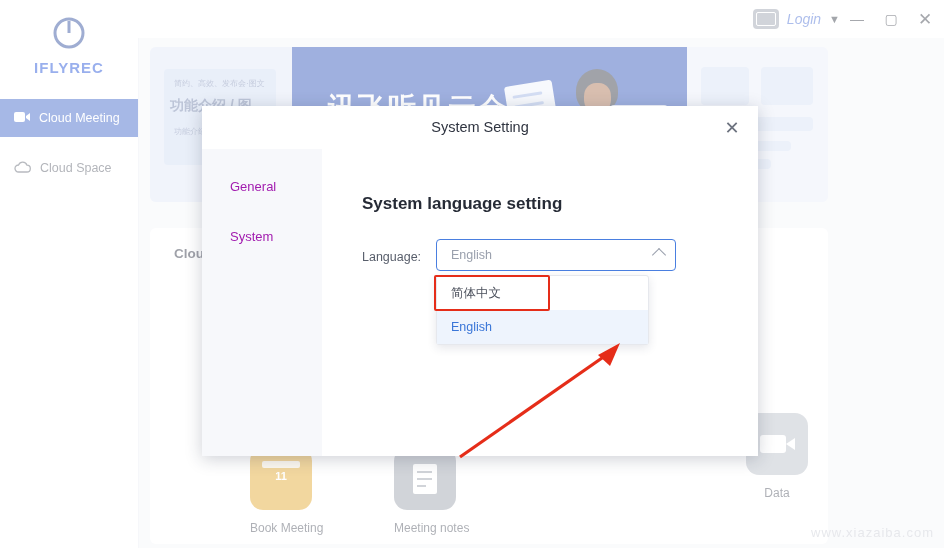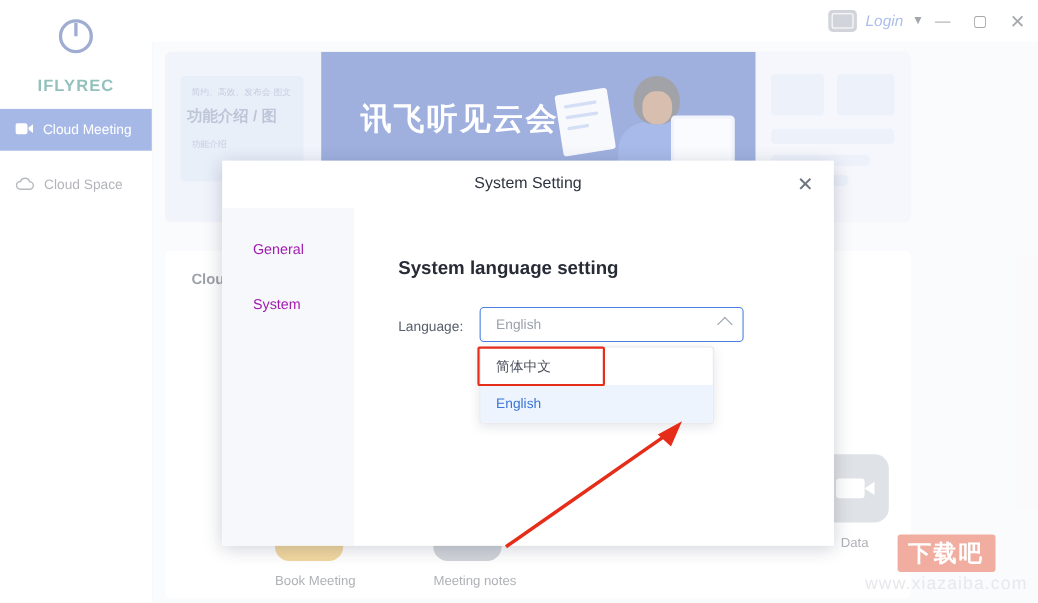--- a/index.html
+++ b/index.html
@@ -38,24 +38,24 @@
     left: 0;
     width: 138px;
     text-align: center;
   }
   .logo-mark {
     width: 34px; height: 34px;
     margin: 0 auto;
     position: relative;
   }
   .logo-text {
-    margin-top: 20px;
+    margin-top: 9px;
     font-size: 15px;
     letter-spacing: 1px;
-    color: #0f766e;
+    color: #1d4ed8;
     font-weight: bold;
   }
   .nav-item {
     position: absolute;
     left: 0;
     width: 138px;
     height: 38px;
     display: flex;
     align-items: center;
     padding-left: 14px;
@@ -328,42 +328,41 @@
     background: #e04b2e;
     color: #ffffff;
     font-size: 21px;
     font-weight: bold;
     padding: 3px 10px;
     border-radius: 3px;
     letter-spacing: 2px;
   }
   .wm-sub {
     color: #c9ccd4;
-    font-size: 16px;
+    font-size: 13px;
     letter-spacing: 1px;
     margin-top: 2px;
   }
 
   
   .dimmer {
     position: absolute;
     left: 0; top: 0;
     width: 944px; height: 548px;
     background: rgba(255,255,255,0.55);
     pointer-events: none;
   }
 
   
   .modal {
     position: absolute;
     left: 202px; top: 106px;
     width: 556px; height: 350px;
     background: #ffffff;
     box-shadow: 0 3px 16px rgba(30,40,70,.22);
-    margin-top: 40px;
   }
   .modal-header {
     position: absolute;
     left: 0; top: 0;
     width: 556px; height: 43px;
     border-bottom: 1px solid #eceef2;
   }
   .modal-title {
     position: absolute;
     left: 0; top: 13px;
@@ -584,21 +583,20 @@
     <div class="tile" id="tile-data">
       <div class="tile-icon">
         <div class="cam-body"></div>
         <div class="cam-lens"></div>
       </div>
       <div class="tile-label">Data</div>
     </div>
   </div>
 
   <div class="watermark">
-    <div class="wm-box">下载吧</div>
     <div class="wm-sub">www.xiazaiba.com</div>
   </div>
 
   <div class="dimmer"></div>
 
   <div class="modal">
     <div class="modal-header">
       <div class="modal-title">System Setting</div>
       <div class="modal-close">✕</div>
     </div>

